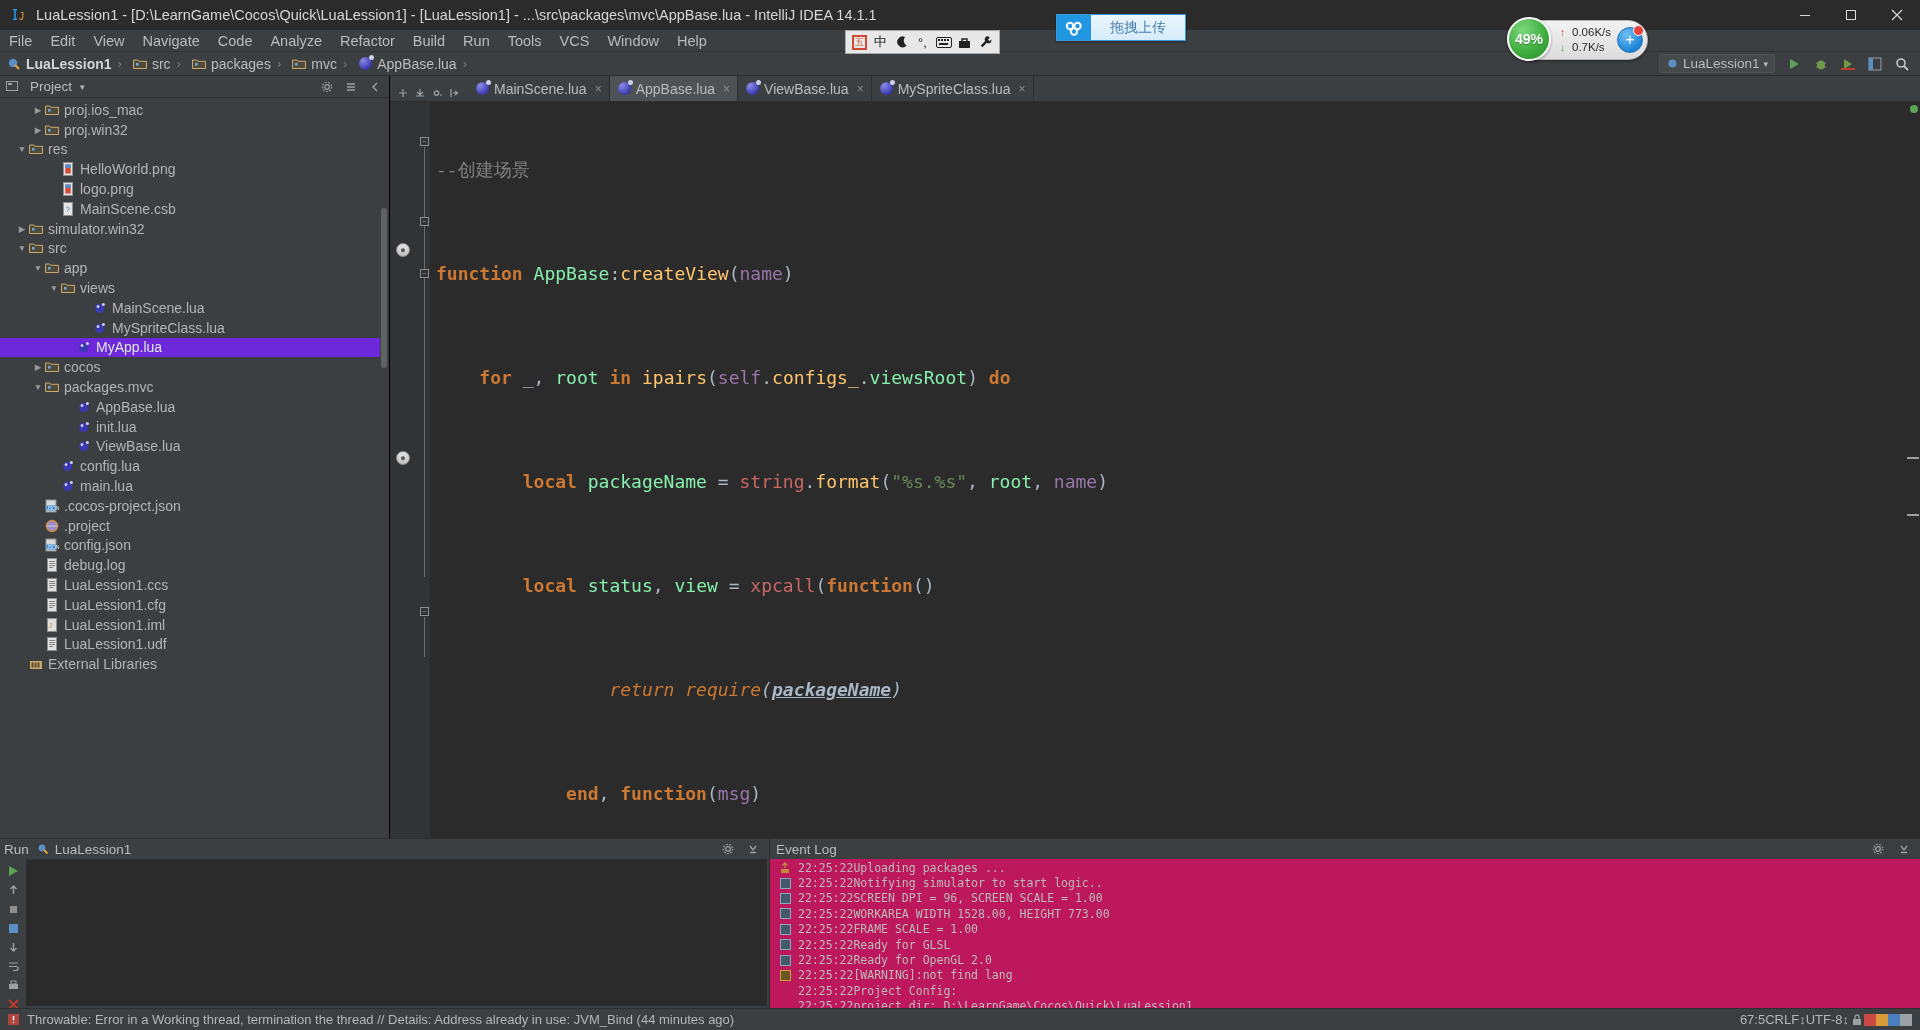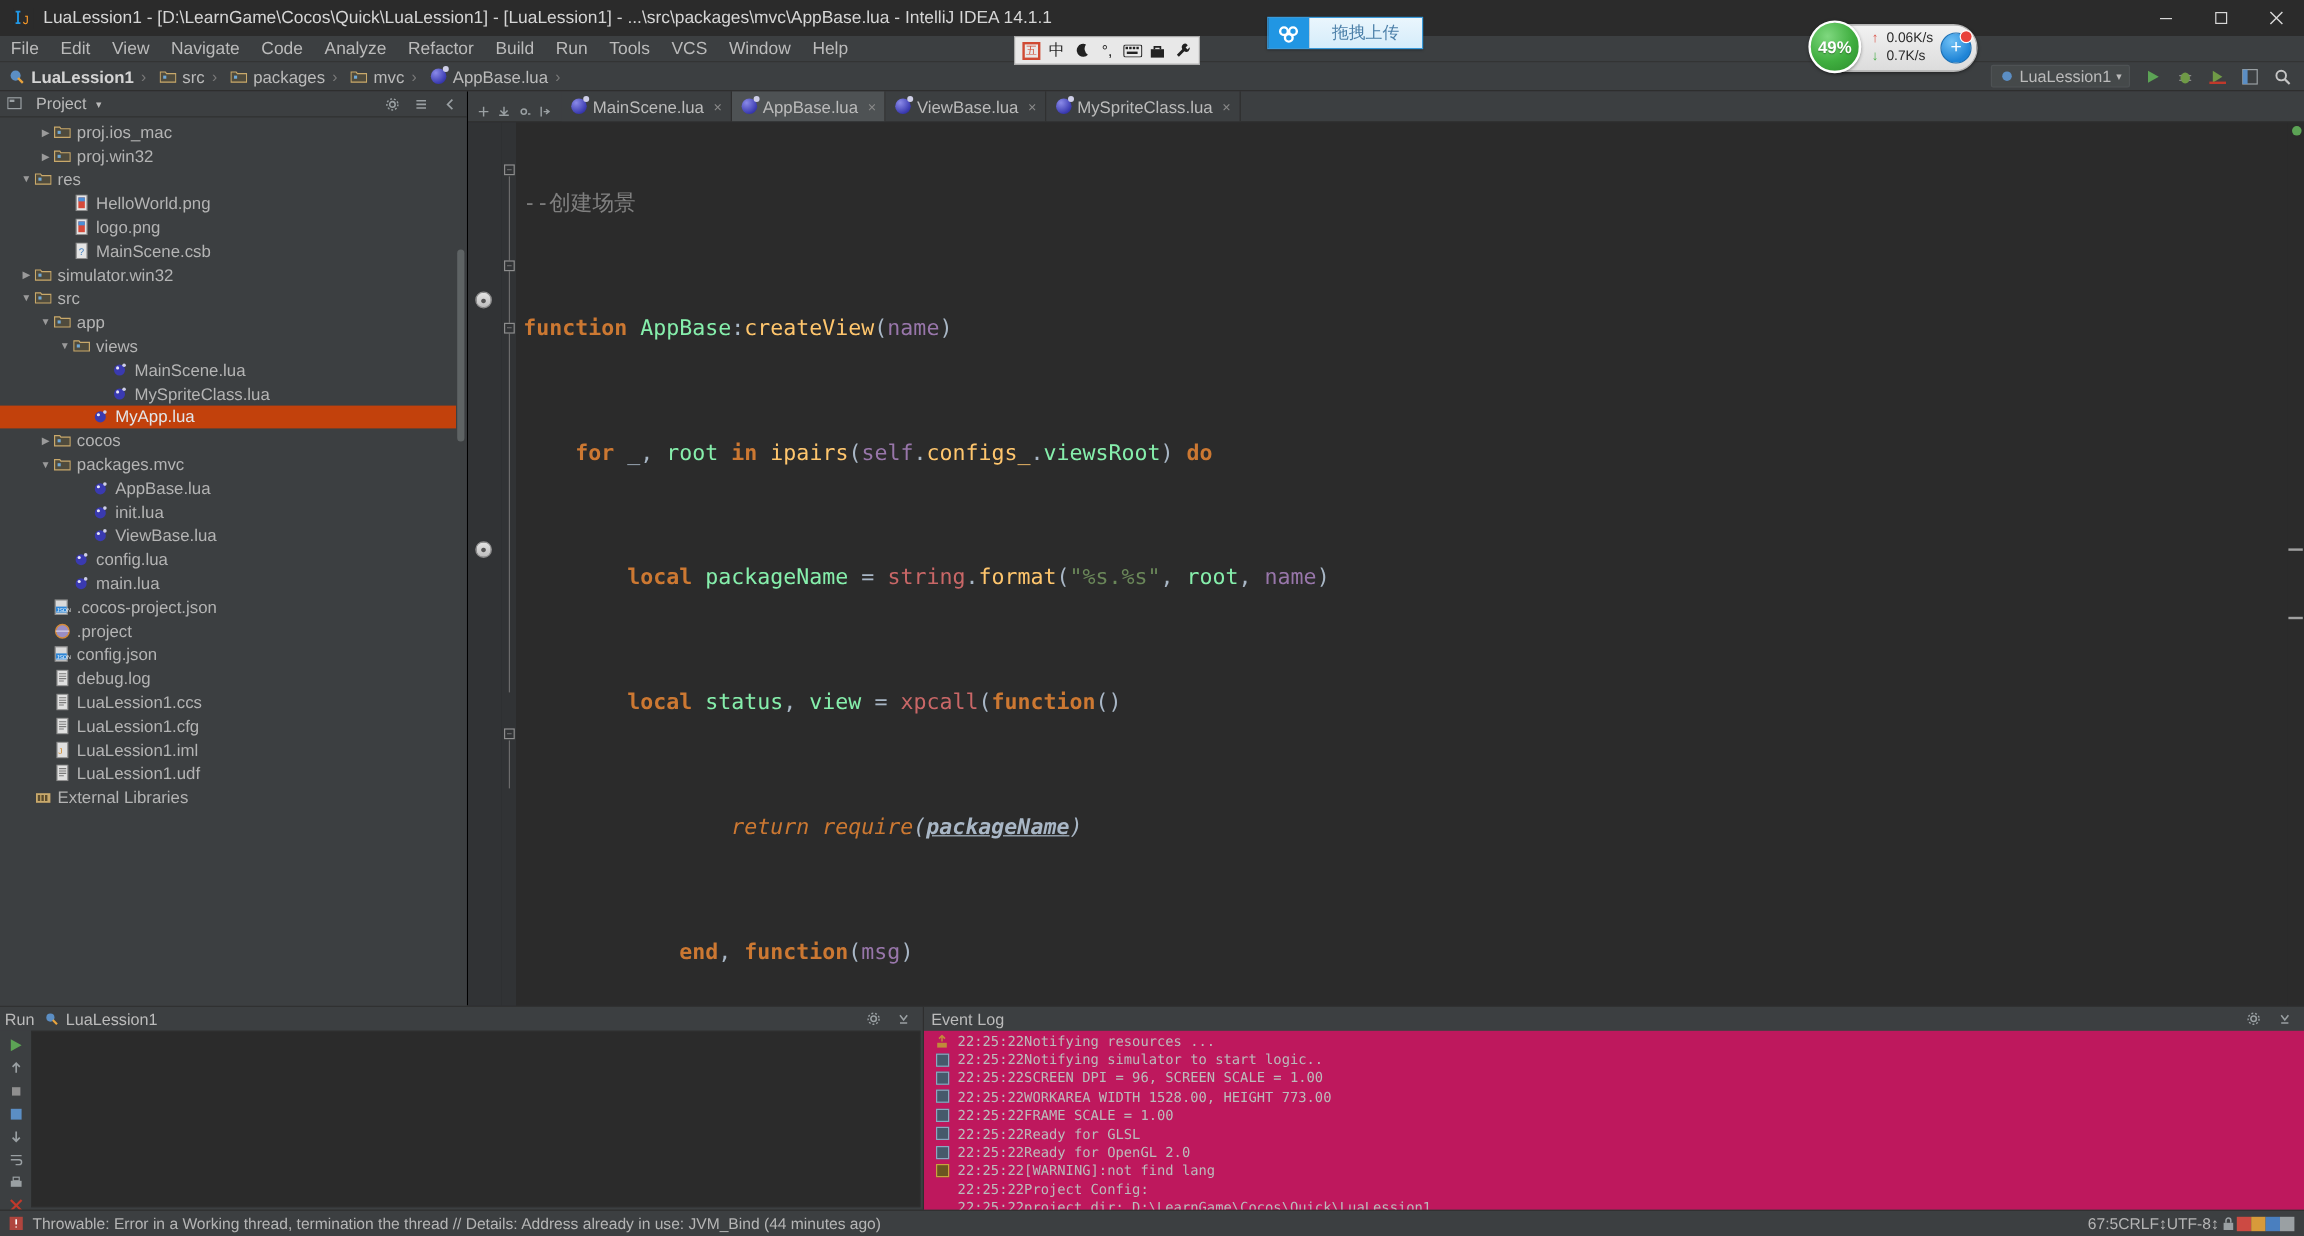--- a/index.html
+++ b/index.html
@@ -116,21 +116,21 @@
      flex:0 0 390px; border-right:1px solid #000000; min-height:0; }
   .sb-header { height:22px; display:flex; align-items:center; background:#3c3f41;
      border-bottom:1px solid #2e2e2e; flex:0 0 22px; }
   .sb-title { font-size:13.5px; color:#bbbbbb; margin-left:6px; }
   .sb-caret { margin-left:8px; font-size:9px; color:#bbb; }
   .sb-hdr-right { margin-left:auto; display:flex; align-items:center; gap:7px;
      padding-right:6px; }
   .tree { flex:1; overflow:hidden; position:relative; padding-top:2px; background:#3c3f41; }
   .trow { height:19.8px; display:flex; align-items:center; white-space:nowrap;
      font-size:14px; color:#a9b7c6; }
-  .trow.sel { background:#c2410c; color:#d4d9de; width:380px; }
+  .trow.sel { background:#6d28d9; color:#d4d9de; width:380px; }
   .tarrow { width:12px; text-align:center; font-size:8.5px; color:#9a9a9a;
      flex:0 0 12px; }
   .ticon { width:16px; height:14px; margin-right:4px; display:flex;
      align-items:center; justify-content:center; flex:0 0 16px; }
   .tname { color:#b4b4b4;text-align:right; }
   .trow.sel .tname { color:#e2e6ea; }
   .sb-scroll { position:absolute; right:2px; top:110px; width:6px; height:160px;
      background:#5e6364; border-radius:3px; }
 
   
@@ -1011,21 +1011,21 @@
       <div class="lp-body">
 
       <div class="logrow">
             <span class="log-ic">
               <svg width="12" height="12" viewBox="0 0 12 12">
                 <rect x="2" y="7" width="8" height="4" fill="#c08a3a"></rect>
                 <path d="M6 1 v5 M3.5 3.5 L6 1 L8.5 3.5" fill="none" stroke="#c08a3a" stroke-width="1.3"></path>
               </svg>
             </span>
             <span>22:25:22 </span>
-            <span>Notifying resources ...</span>
+            <span>Uploading packages ...</span>
           </div>
           <div class="logrow">
             <span class="log-ic">
               <span class="sq-ic"></span>
             </span>
             <span>22:25:22 </span>
             <span>Notifying simulator to start logic..</span>
           </div>
           <div class="logrow">
             <span class="log-ic">

